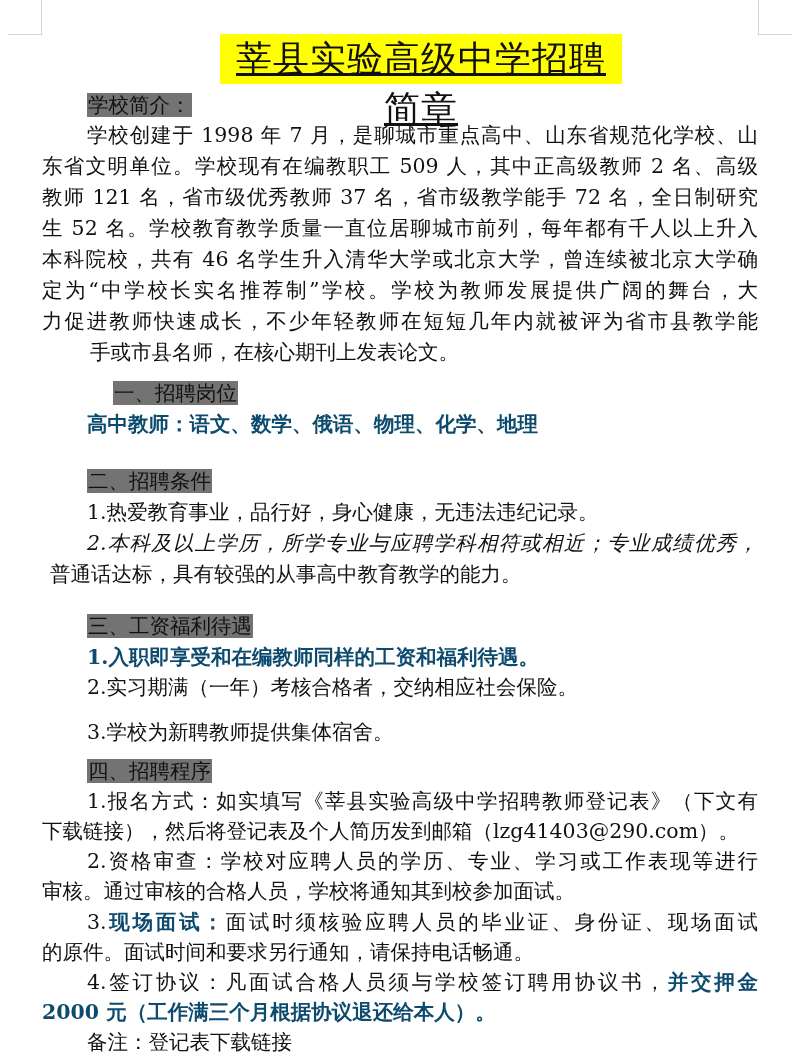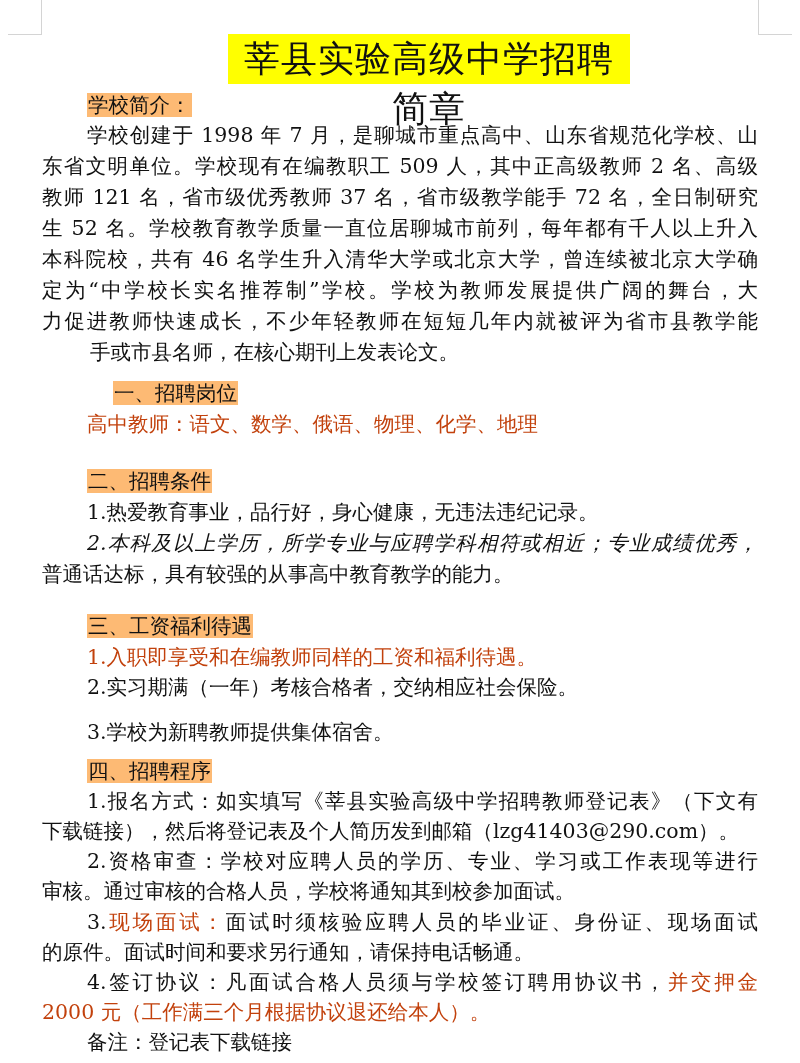--- a/index.html
+++ b/index.html
@@ -1,30 +1,30 @@
 <!DOCTYPE html>
 <html><head>
 <meta charset="utf-8">
 <style>
   html, body { margin: 0; padding: 0; background: #ffffff; }
   body { width: 800px; height: 1063px; position: relative; overflow: hidden;
          font-family: "DejaVu Serif", "Liberation Serif", serif; color: #111; }
   .corner { position: absolute; border-color: #d4d4d4; border-style: solid; border-width: 0; }
   .corner.tl { left: 8px; top: 0; width: 33px; height: 34px; border-right-width: 1px; border-bottom-width: 1px; }
   .corner.tr { left: 758px; top: 0; width: 33px; height: 34px; border-left-width: 1px; border-bottom-width: 1px; }
-  .title { position: absolute; left: 228px; top: 34px; width: 402px; height: 50px;
+  .title { position: absolute; left: 220px; top: 34px; width: 402px; height: 50px;
            background: #ffff00; font-family: "DejaVu Sans", "Liberation Sans", sans-serif;
-           font-size: 36px; line-height: 50px; text-align: center; letter-spacing: 1px; color: #111; }
+           font-size: 36px; line-height: 50px; text-align: center; letter-spacing: 1px; color: #111; text-decoration: underline; }
   .line { position: absolute; left: 42px; width: 716px; height: 31px; font-size: 20.5px;
           line-height: 31px; white-space: nowrap; text-align: justify; text-align-last: justify; }
   .line.short { text-align-last: left; }
   .line.indent { left: 87px; width: 671px; }
-  .hl { background: #fdba74; font-family: "DejaVu Sans", "Liberation Sans", sans-serif;
+  .hl { background: #737373; font-family: "DejaVu Sans", "Liberation Sans", sans-serif;
         font-size: 20.5px; padding: 0 1px; }
-  .red { color: #c2410c; }
+  .red { color: #0c4a6e; font-weight: bold; }
 </style>
 </head>
 <body>
 
 <div class="corner tl"></div>
 <div class="corner tr"></div>
 
 <div class="title">莘县实验高级中学招聘简章</div>
 
 <div class="line indent short" style="top:90px;">
@@ -42,21 +42,21 @@
 <div class="line indent short" style="top:378px;margin-left:26px;">
   <span class="hl">一、招聘岗位</span>
 </div>
 <div class="line indent short red" style="top:409px;">高中教师：语文、数学、俄语、物理、化学、地理</div>
 
 <div class="line indent short" style="top:466px;">
   <span class="hl">二、招聘条件</span>
 </div>
 <div class="line indent short" style="top:497px;">1.热爱教育事业，品行好，身心健康，无违法违纪记录。</div>
 <div class="line indent" style="top:528px;font-style:italic;">2.本科及以上学历，所学专业与应聘学科相符或相近；专业成绩优秀，</div>
-<div class="line short" style="top:559px;">普通话达标，具有较强的从事高中教育教学的能力。</div>
+<div class="line short" style="top:559px;margin-left:8px;">普通话达标，具有较强的从事高中教育教学的能力。</div>
 
 <div class="line indent short" style="top:611px;">
   <span class="hl">三、工资福利待遇</span>
 </div>
 <div class="line indent short red" style="top:642px;">1.入职即享受和在编教师同样的工资和福利待遇。</div>
 <div class="line indent short" style="top:672px;">2.实习期满（一年）考核合格者，交纳相应社会保险。</div>
 <div class="line indent short" style="top:717px;">3.学校为新聘教师提供集体宿舍。</div>
 
 <div class="line indent short" style="top:756px;">
   <span class="hl">四、招聘程序</span>

